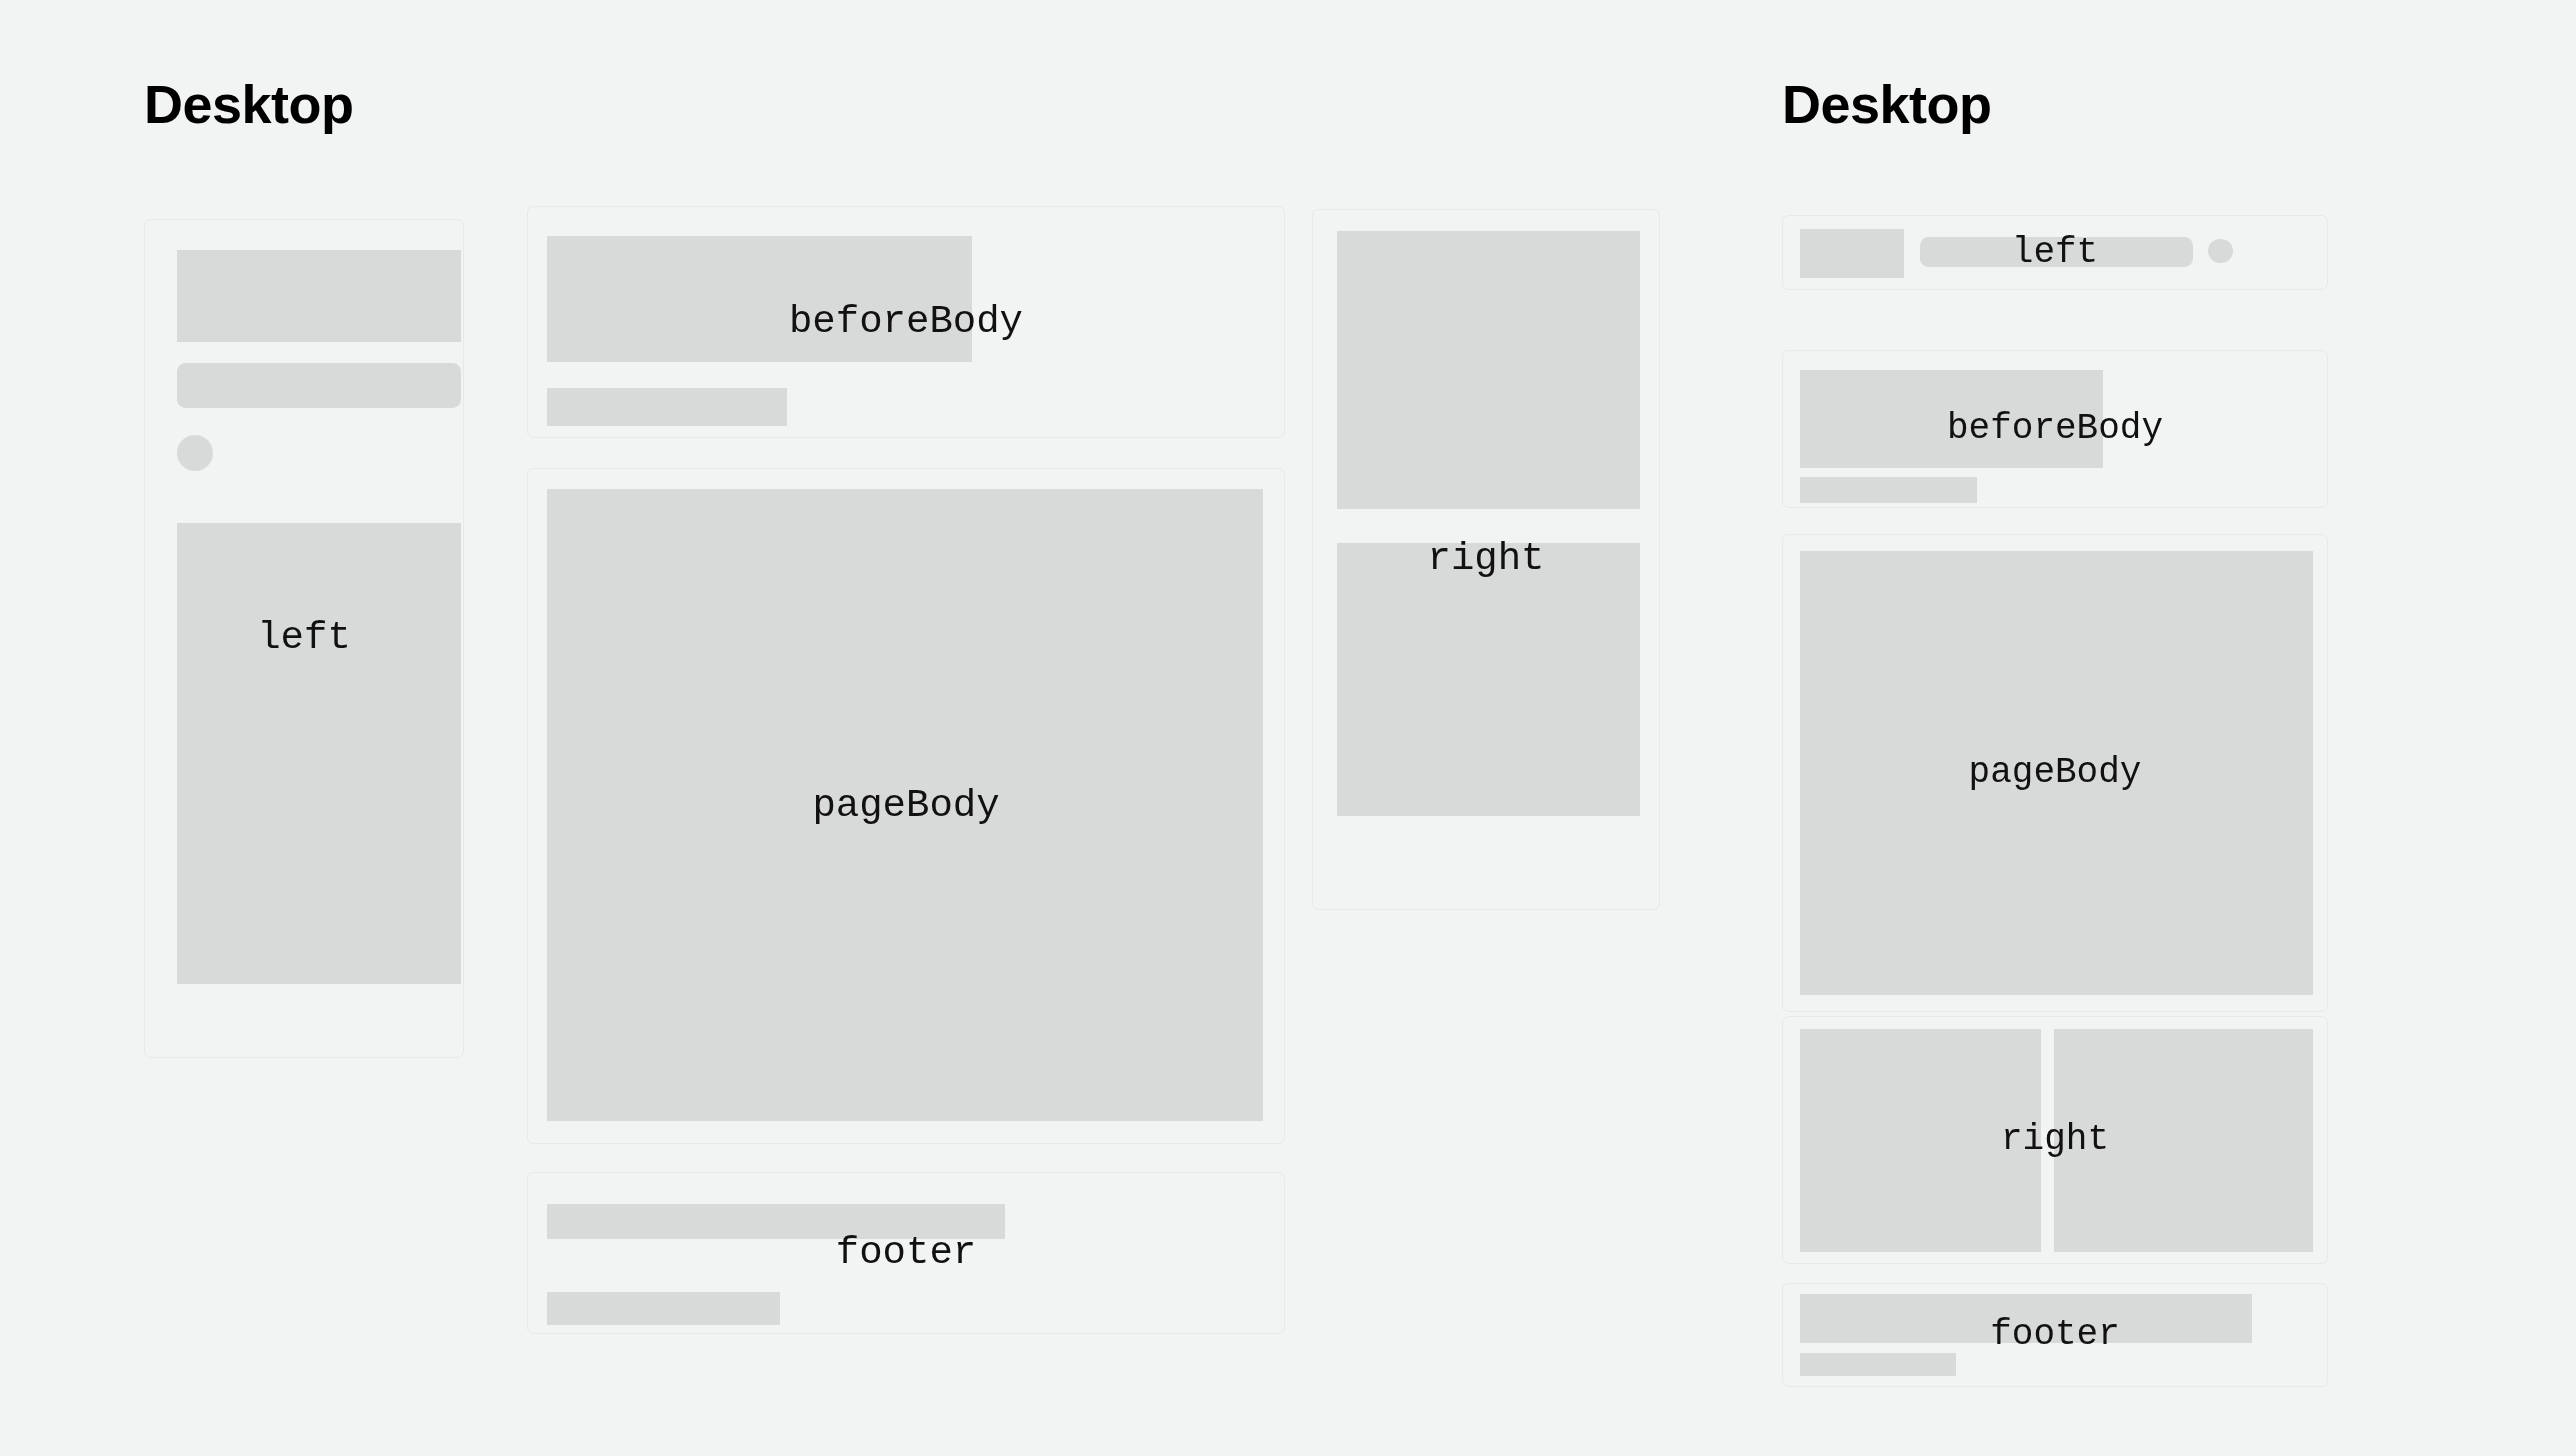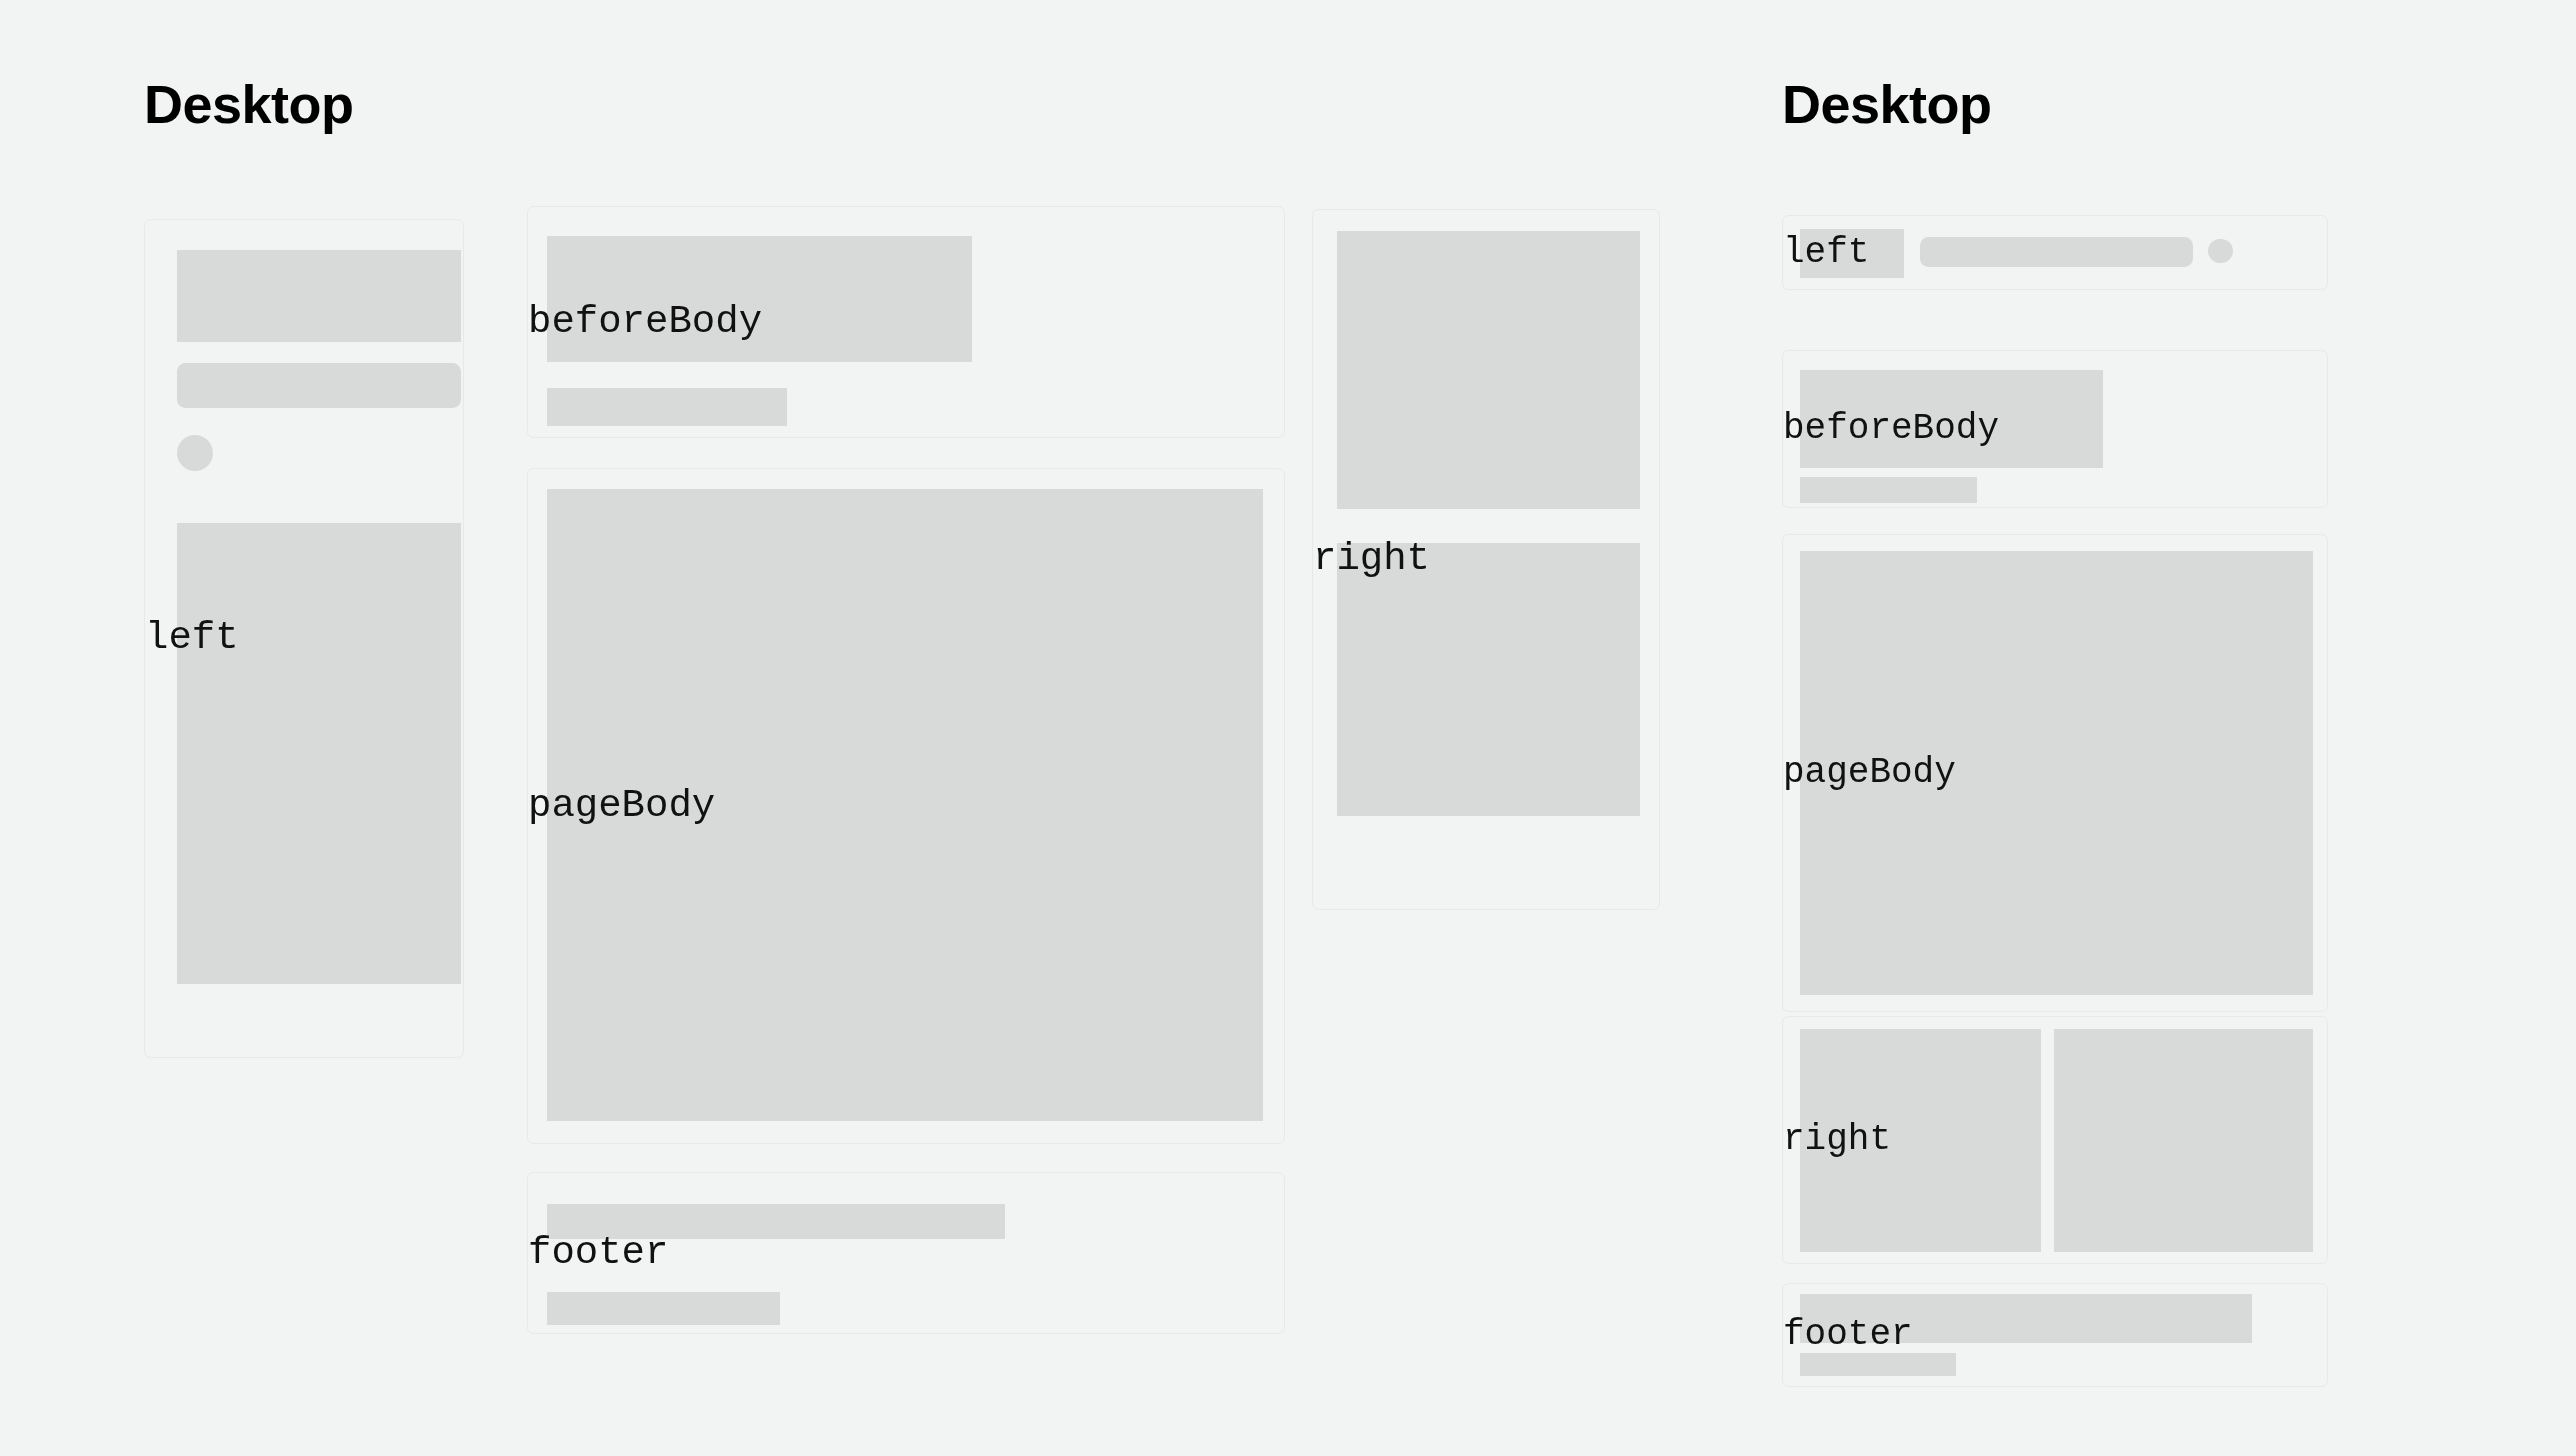--- a/index.html
+++ b/index.html
@@ -50,20 +50,21 @@
   .blk.circle { border-radius: 50%; }
   .lbl-desktop { font-size: 39px; }
   .lbl-mobile  { font-size: 36px; }
 
   
   .label-layer {
     position: absolute;
     inset: 0;
     display: flex;
     align-items: center;
+    justify-content: center;
     pointer-events: none;
   }
   .label-layer > span {
     font-family: "Liberation Mono", "DejaVu Sans Mono", monospace;
     color: #111111;
     line-height: 1;
     white-space: nowrap;
   }
 </style>
 </head>

